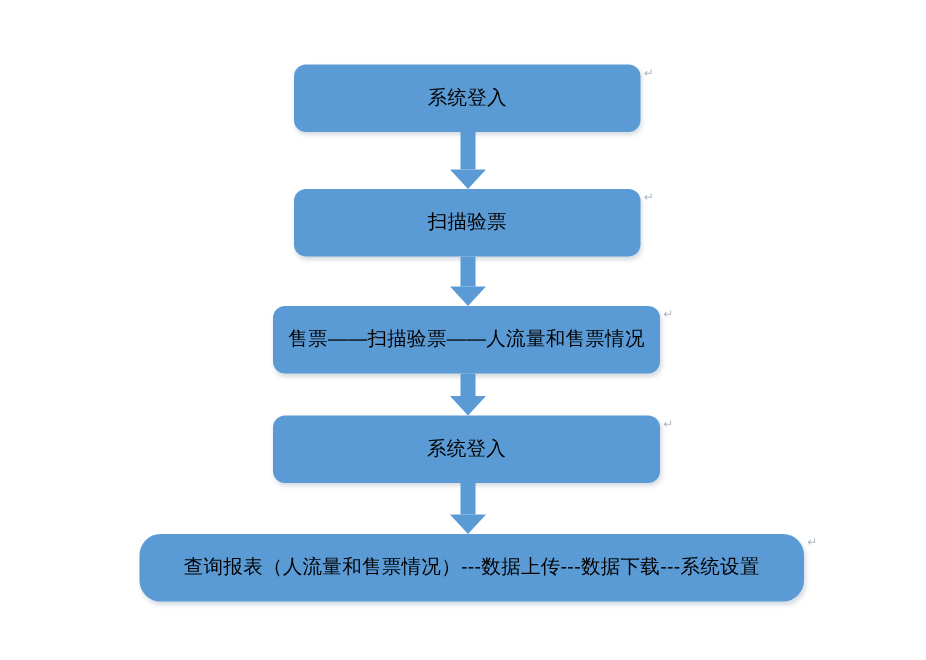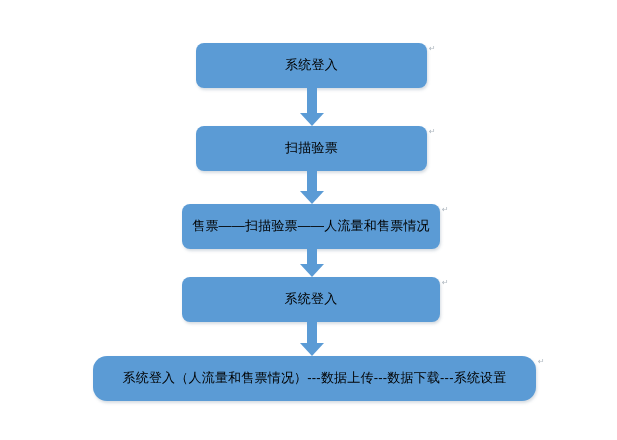--- a/index.html
+++ b/index.html
@@ -125,17 +125,17 @@
     <span class="node-label">系统登入</span>
     <span class="pilcrow">↵</span>
   </div>
 
   <div class="arrow" id="arrow-4">
     <span class="shaft"></span>
     <span class="head"></span>
   </div>
 
   <div class="node" id="node-report">
-    <span class="node-label">系统登入（人流量和售票情况）---数据上传---数据下载---系统设置</span>
+    <span class="node-label">查询报表（人流量和售票情况）---数据上传---数据下载---系统设置</span>
     <span class="pilcrow">↵</span>
   </div>
 
 </div>
 
 </body></html>

